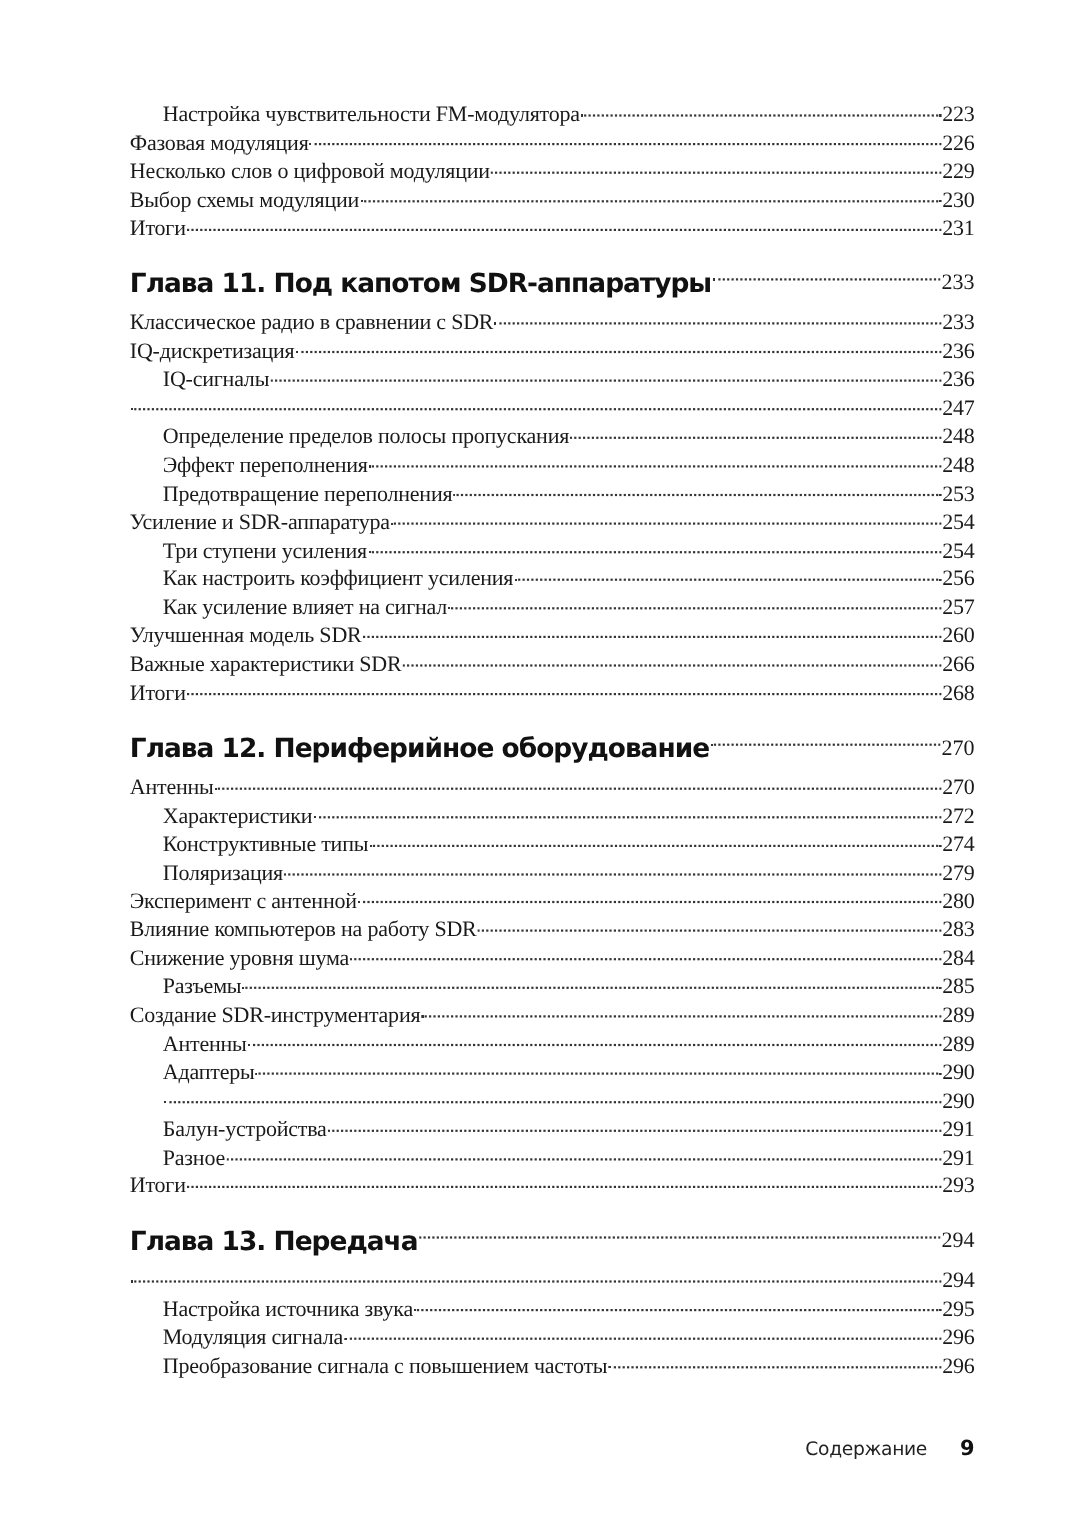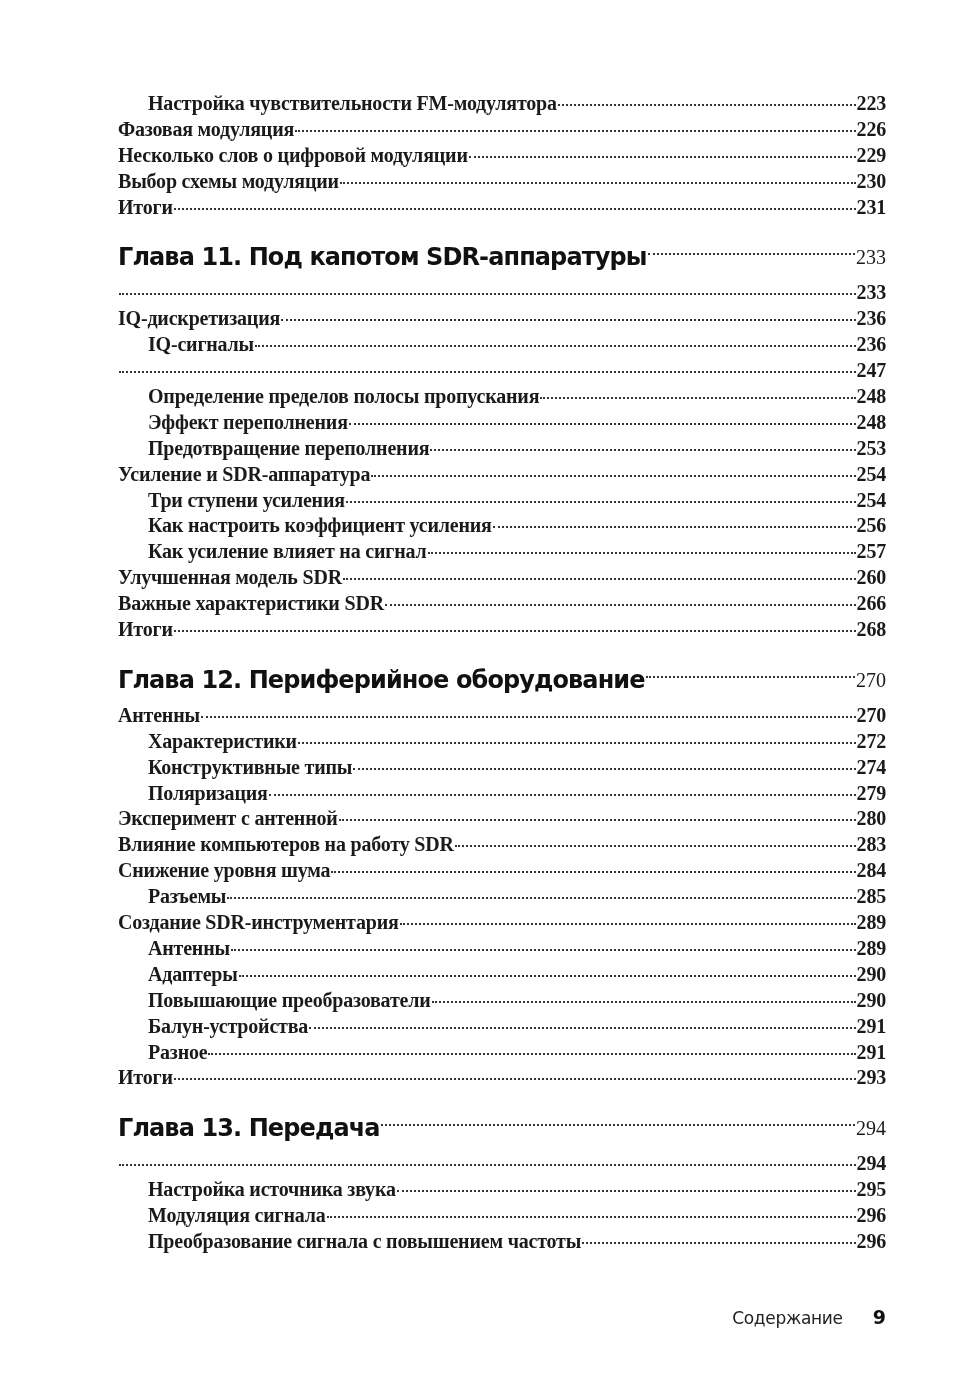--- a/index.html
+++ b/index.html
@@ -22,21 +22,20 @@
       width: 768px;
     }
     .entry {
       display: flex;
       align-items: baseline;
       height: 25.9px;
       font-size: 20px;
       line-height: 25.9px;
       white-space: nowrap;
       letter-spacing: -0.2px;
-      font-weight: bold;
     }
     .entry.lvl2 {
       padding-left: 30px;
     }
     .entry .title {
       flex: 0 0 auto;
       font-stretch: condensed;
     }
     .entry .leader {
       flex: 1 1 auto;
@@ -144,20 +143,21 @@
     </div>
   </div>
 
   <div>
     <div class="chapter">
       <span class="title">Глава 11. Под капотом SDR-аппаратуры</span>
       <span class="leader"></span>
       <span class="page">233</span>
     </div>
     <div class="entry">
+        <span class="title">Классическое радио в сравнении с SDR</span>
         <span class="leader"></span>
         <span class="page">233</span>
       </div>
     <div class="entry">
         <span class="title">IQ-дискретизация</span>
         <span class="leader"></span>
         <span class="page">236</span>
       </div>
     <div class="entry lvl2">
         <span class="title">IQ-сигналы</span>
@@ -275,21 +275,20 @@
         <span class="title">Антенны</span>
         <span class="leader"></span>
         <span class="page">289</span>
       </div>
     <div class="entry lvl2">
         <span class="title">Адаптеры</span>
         <span class="leader"></span>
         <span class="page">290</span>
       </div>
     <div class="entry lvl2">
-        <span class="title">Повышающие преобразователи</span>
         <span class="leader"></span>
         <span class="page">290</span>
       </div>
     <div class="entry lvl2">
         <span class="title">Балун-устройства</span>
         <span class="leader"></span>
         <span class="page">291</span>
       </div>
     <div class="entry lvl2">
         <span class="title">Разное</span>

